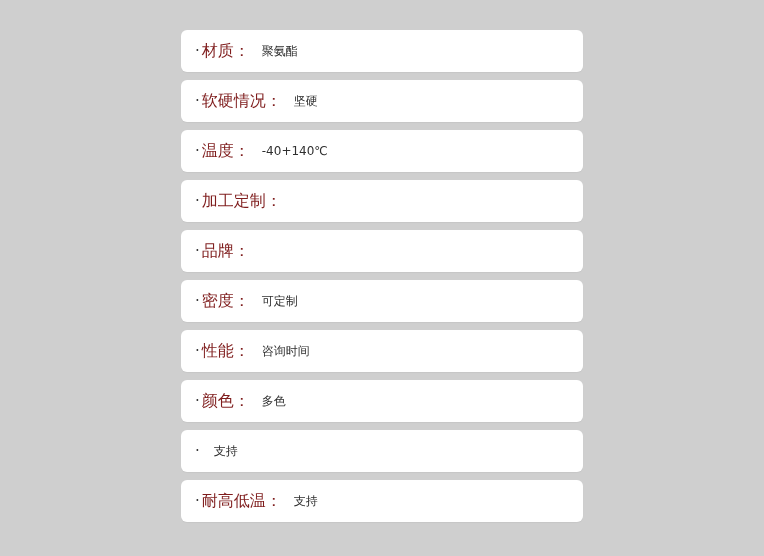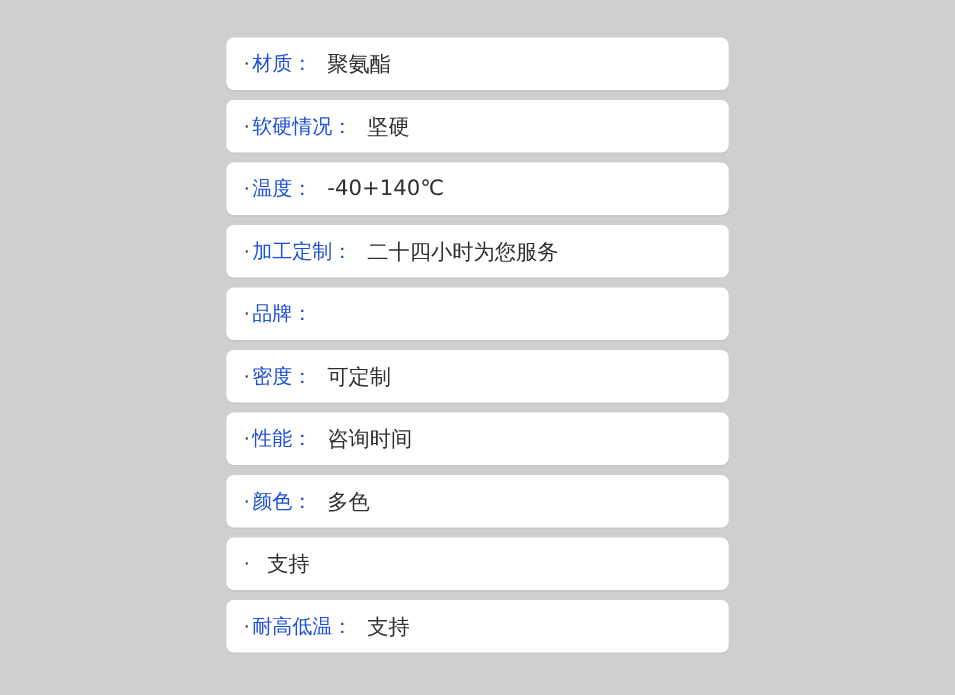--- a/index.html
+++ b/index.html
@@ -33,27 +33,27 @@
     box-shadow: 0 1px 1px rgba(0,0,0,0.04);
   }
   .bullet {
     color: #3a3a3a;
     font-size: 15px;
     line-height: 1;
     margin-right: 2px;
     display: inline-block;
   }
   .label {
-    color: #1d4ed8;
+    color: #7f1d1d;
     font-size: 16px;
     white-space: nowrap;
   }
   .value {
     color: #2f2f2f;
-    font-size: 17px;
+    font-size: 12px;
     margin-left: 12px;
     white-space: nowrap;
   }
 </style>
 </head>
 <body>
 
 <div class="spec-list">
 
   <div class="spec-row">
@@ -70,21 +70,20 @@
 
   <div class="spec-row">
     <span class="bullet">·</span>
     <span class="label">温度：</span>
     <span class="value">-40+140℃</span>
   </div>
 
   <div class="spec-row">
     <span class="bullet">·</span>
     <span class="label">加工定制：</span>
-    <span class="value">二十四小时为您服务</span>
   </div>
 
   <div class="spec-row">
     <span class="bullet">·</span>
     <span class="label">品牌：</span>
   </div>
 
   <div class="spec-row">
     <span class="bullet">·</span>
     <span class="label">密度：</span>

